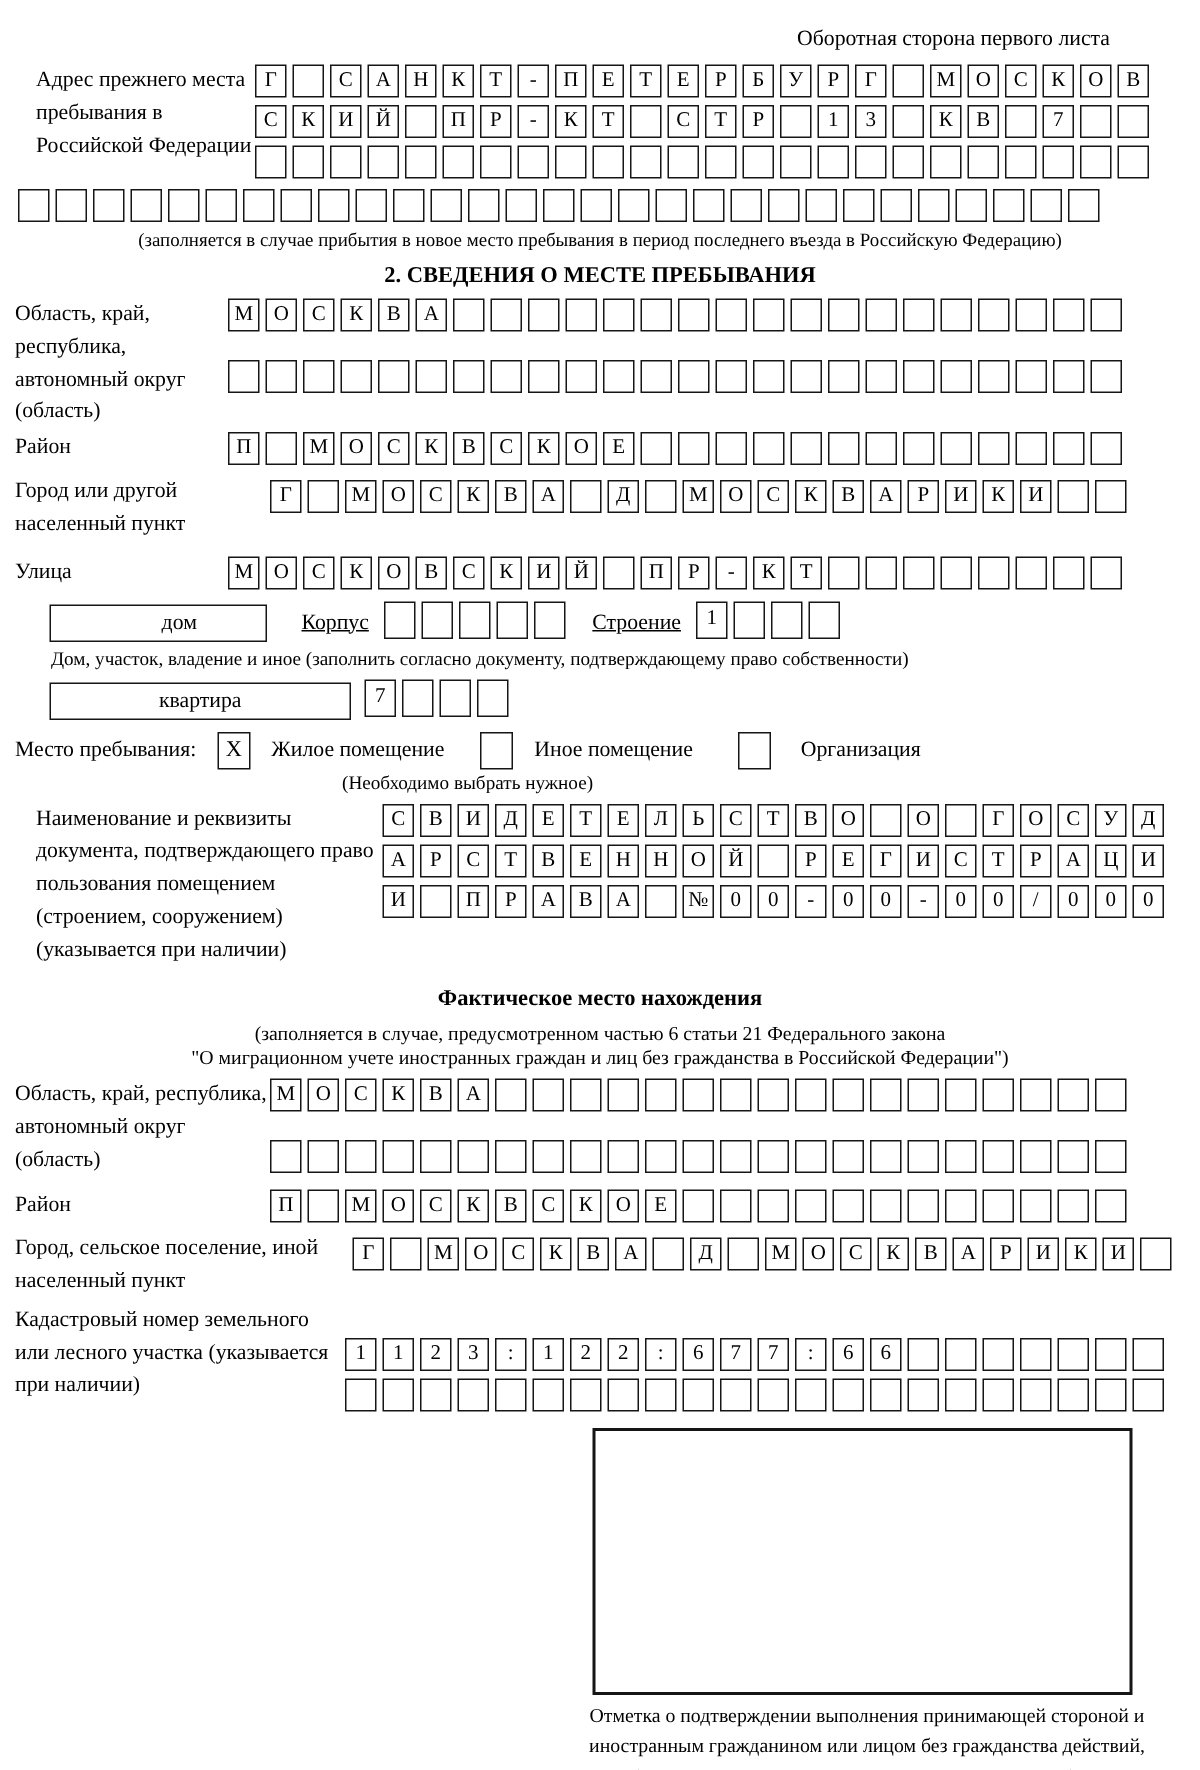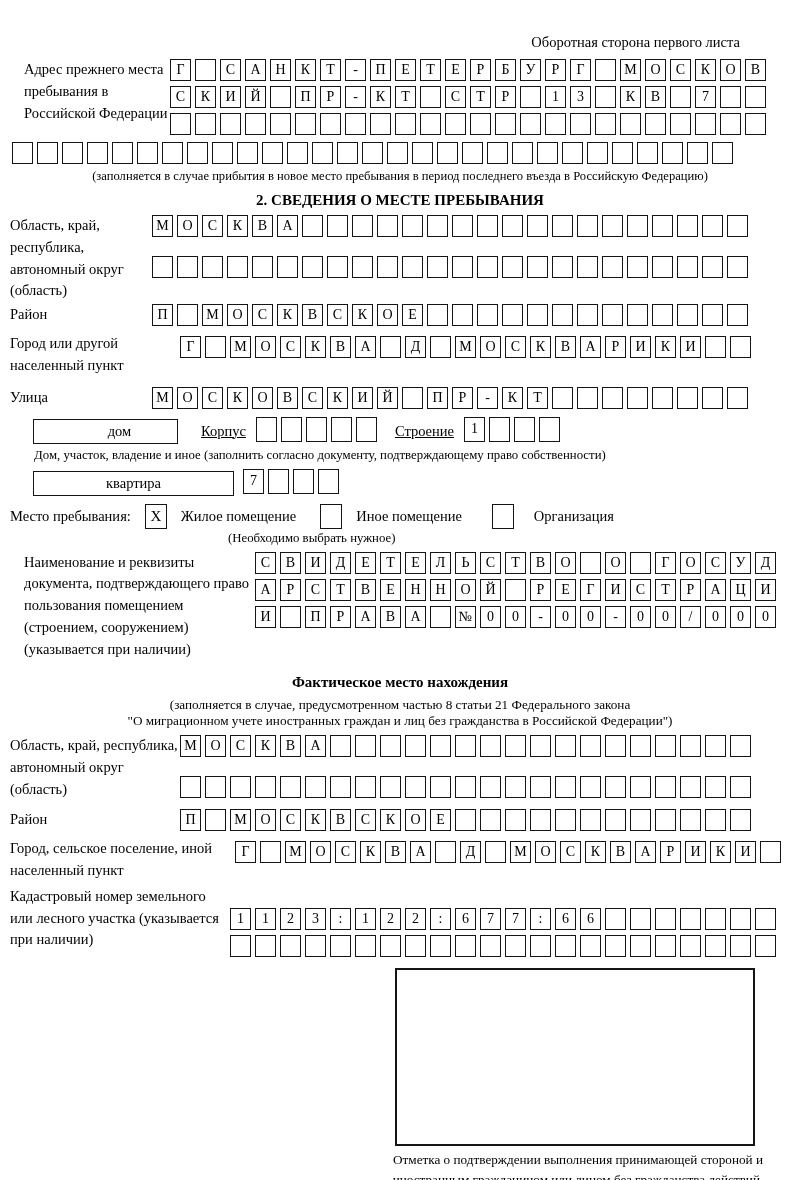--- a/index.html
+++ b/index.html
@@ -5,21 +5,21 @@
   * { box-sizing: border-box; }
   html,body { margin:0; padding:0; background:#fff; }
   body {
     width:800px; height:1180px;
     font-family:"Liberation Serif","DejaVu Serif",serif;
     color:#000; font-size:14.5px;
     position:relative; overflow:hidden;
   }
   .page { padding:10px 10px 0 10px; }
 
-  .header-note { text-align:right; padding-right:50px; margin-top:24px; font-size:14.5px; }
+  .header-note { text-align:right; padding-right:50px; margin-top:8px; font-size:14.5px; }
 
   
   .boxrow { white-space:nowrap; height:23px; margin-bottom:4px; }
   .cbox {
     display:inline-block; width:21px; height:22px;
     border:1.6px solid #151515; margin-right:4px;
     text-align:center; font-size:14px; line-height:19px;
     vertical-align:top; overflow:hidden;
   }
   .frow { display:flex; align-items:flex-start; margin-bottom:2px; }
@@ -129,21 +129,21 @@
   <div class="frow">
     <div class="flabel" style="width:245px; padding-left:14px;">Наименование и реквизиты документа, подтверждающего право пользования помещением (строением, сооружением) (указывается при наличии)</div>
     <div>
       <div class="boxrow"><span class="cbox">С</span><span class="cbox">В</span><span class="cbox">И</span><span class="cbox">Д</span><span class="cbox">Е</span><span class="cbox">Т</span><span class="cbox">Е</span><span class="cbox">Л</span><span class="cbox">Ь</span><span class="cbox">С</span><span class="cbox">Т</span><span class="cbox">В</span><span class="cbox">О</span><span class="cbox">&nbsp;</span><span class="cbox">О</span><span class="cbox">&nbsp;</span><span class="cbox">Г</span><span class="cbox">О</span><span class="cbox">С</span><span class="cbox">У</span><span class="cbox">Д</span></div>
       <div class="boxrow"><span class="cbox">А</span><span class="cbox">Р</span><span class="cbox">С</span><span class="cbox">Т</span><span class="cbox">В</span><span class="cbox">Е</span><span class="cbox">Н</span><span class="cbox">Н</span><span class="cbox">О</span><span class="cbox">Й</span><span class="cbox">&nbsp;</span><span class="cbox">Р</span><span class="cbox">Е</span><span class="cbox">Г</span><span class="cbox">И</span><span class="cbox">С</span><span class="cbox">Т</span><span class="cbox">Р</span><span class="cbox">А</span><span class="cbox">Ц</span><span class="cbox">И</span></div>
       <div class="boxrow"><span class="cbox">И</span><span class="cbox">&nbsp;</span><span class="cbox">П</span><span class="cbox">Р</span><span class="cbox">А</span><span class="cbox">В</span><span class="cbox">А</span><span class="cbox">&nbsp;</span><span class="cbox">№</span><span class="cbox">0</span><span class="cbox">0</span><span class="cbox">-</span><span class="cbox">0</span><span class="cbox">0</span><span class="cbox">-</span><span class="cbox">0</span><span class="cbox">0</span><span class="cbox">/</span><span class="cbox">0</span><span class="cbox">0</span><span class="cbox">0</span></div>
     </div>
   </div>
 
   <div class="sec-title" style="margin-top:14px;">Фактическое место нахождения</div>
-  <div class="caption" style="font-size:13.2px; margin-bottom:0;">(заполняется в случае, предусмотренном частью 8 статьи 21 Федерального закона</div>
+  <div class="caption" style="font-size:13.2px; margin-bottom:0;">(заполняется в случае, предусмотренном частью 6 статьи 21 Федерального закона</div>
   <div class="caption" style="font-size:13.2px; margin-bottom:6px;">"О миграционном учете иностранных граждан и лиц без гражданства в Российской Федерации")</div>
 
   <div class="frow">
     <div class="flabel" style="width:170px;">Область, край, республика, автономный округ (область)</div>
     <div>
       <div class="boxrow two-col-gap"><span class="cbox">М</span><span class="cbox">О</span><span class="cbox">С</span><span class="cbox">К</span><span class="cbox">В</span><span class="cbox">А</span><span class="cbox">&nbsp;</span><span class="cbox">&nbsp;</span><span class="cbox">&nbsp;</span><span class="cbox">&nbsp;</span><span class="cbox">&nbsp;</span><span class="cbox">&nbsp;</span><span class="cbox">&nbsp;</span><span class="cbox">&nbsp;</span><span class="cbox">&nbsp;</span><span class="cbox">&nbsp;</span><span class="cbox">&nbsp;</span><span class="cbox">&nbsp;</span><span class="cbox">&nbsp;</span><span class="cbox">&nbsp;</span><span class="cbox">&nbsp;</span><span class="cbox">&nbsp;</span><span class="cbox">&nbsp;</span></div>
       <div class="boxrow"><span class="cbox">&nbsp;</span><span class="cbox">&nbsp;</span><span class="cbox">&nbsp;</span><span class="cbox">&nbsp;</span><span class="cbox">&nbsp;</span><span class="cbox">&nbsp;</span><span class="cbox">&nbsp;</span><span class="cbox">&nbsp;</span><span class="cbox">&nbsp;</span><span class="cbox">&nbsp;</span><span class="cbox">&nbsp;</span><span class="cbox">&nbsp;</span><span class="cbox">&nbsp;</span><span class="cbox">&nbsp;</span><span class="cbox">&nbsp;</span><span class="cbox">&nbsp;</span><span class="cbox">&nbsp;</span><span class="cbox">&nbsp;</span><span class="cbox">&nbsp;</span><span class="cbox">&nbsp;</span><span class="cbox">&nbsp;</span><span class="cbox">&nbsp;</span><span class="cbox">&nbsp;</span></div>
     </div>
   </div>
 

